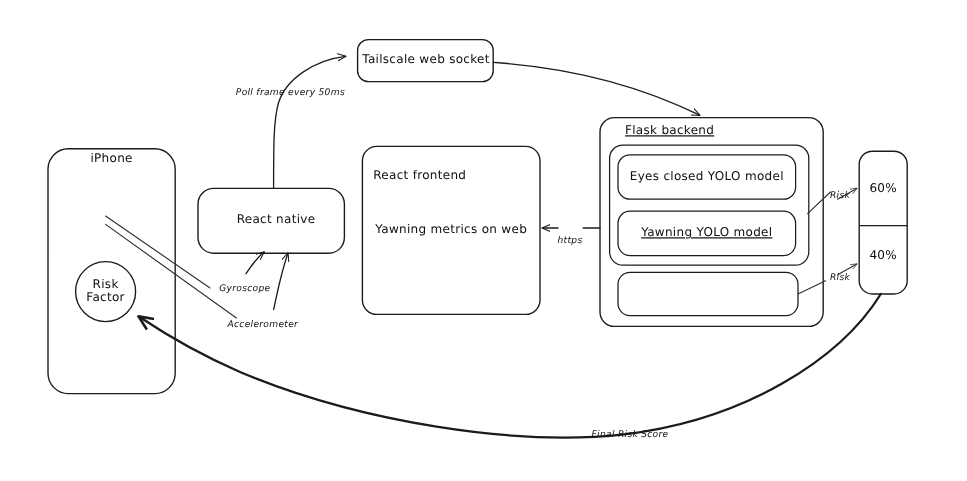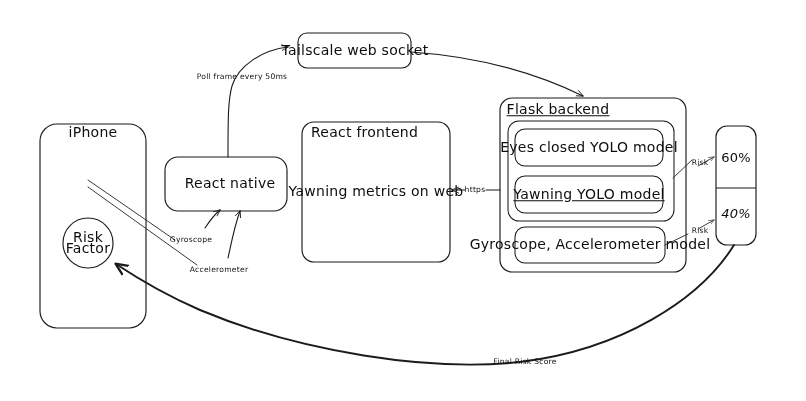--- a/index.html
+++ b/index.html
@@ -63,39 +63,40 @@
   .edge-thin {
     fill: none;
     stroke: #303030;
     stroke-width: 0.95;
     stroke-linecap: round;
   }
   .lbl {
     position: absolute;
     color: #0e0e0e;
     font-family: "DejaVu Sans", sans-serif;
-    font-size: 14px;
+    font-size: 10px;
     letter-spacing: 0.25px;
     white-space: nowrap;
     line-height: 1.25;
     -webkit-font-smoothing: antialiased;
   }
   .lbl.center {
     transform: translate(-50%, -50%);
     text-align: center;
   }
   .lbl.left {
     transform: translate(0, -50%);
   }
   .lbl.edge-label {
     font-size: 7.6px;
     color: #131313;
+    font-style: italic;
   }
   .lbl.pct {
-    font-size: 13px;
+    font-size: 10px;
   }
 </style>
 </head>
 <body>
 
 <div id="canvas">
 
   <svg id="diagram" viewBox="0 0 806 401">
     <defs>
       <marker id="arrow" viewBox="0 0 10 10" refX="8.5" refY="5" markerWidth="7" markerHeight="7" orient="auto-start-reverse">
@@ -158,39 +159,38 @@
 
   <div class="lbl center" style="left:93px; top:133px;">iPhone</div>
 
   <div class="lbl center" style="left:88px; top:238px;">Risk</div>
   <div class="lbl center" style="left:88px; top:249px;text-align:right;">Factor</div>
 
   <div class="lbl center" style="left:214px; top:184px;margin-left:16px;">React native</div>
 
   <div class="lbl center" style="left:355px; top:51px;">Tailscale web socket</div>
 
-  <div class="lbl left" style="left:311px; top:133px;">React frontend</div>
+  <div class="lbl left" style="left:311px; top:147px;">React frontend</div>
   <div class="lbl center" style="left:376px; top:192px;">Yawning metrics on web</div>
 
   <div class="lbl center" style="left:558px; top:110px;text-decoration:underline;">Flask backend</div>
 
   <div class="lbl center" style="left:589px; top:148px;">Eyes closed YOLO model</div>
   <div class="lbl center" style="left:589px; top:195px;text-decoration:underline;">Yawning YOLO model</div>
-  <div class="lbl center" style="left:590px; top:245px;">Gyroscope, Accelerometer model</div>
 
   <div class="lbl center pct" style="left:736px; top:158px;">60%</div>
-  <div class="lbl center pct" style="left:736px; top:214px;font-style:italic;">40%</div>
+  <div class="lbl center pct" style="left:736px; top:214px;">40%</div>
 
   <div class="lbl center edge-label" style="left:242px; top:77px;">Poll frame every 50ms</div>
 
-  <div class="lbl center edge-label" style="left:191px; top:240px;">Gyroscope</div>
+  <div class="lbl center edge-label" style="left:204px; top:240px;">Gyroscope</div>
 
   <div class="lbl center edge-label" style="left:219px; top:270px;">Accelerometer</div>
 
-  <div class="lbl center edge-label" style="left:475px; top:190px;">https</div>
+  <div class="lbl center edge-label" style="left:475px; top:200px;">https</div>
 
   <div class="lbl center edge-label" style="left:700px; top:163px;">Risk</div>
 
   <div class="lbl center edge-label" style="left:700px; top:231px;">Risk</div>
 
   <div class="lbl center edge-label" style="left:525px; top:362px;">Final Risk Score</div>
 
 </div>
 
 </body></html>

